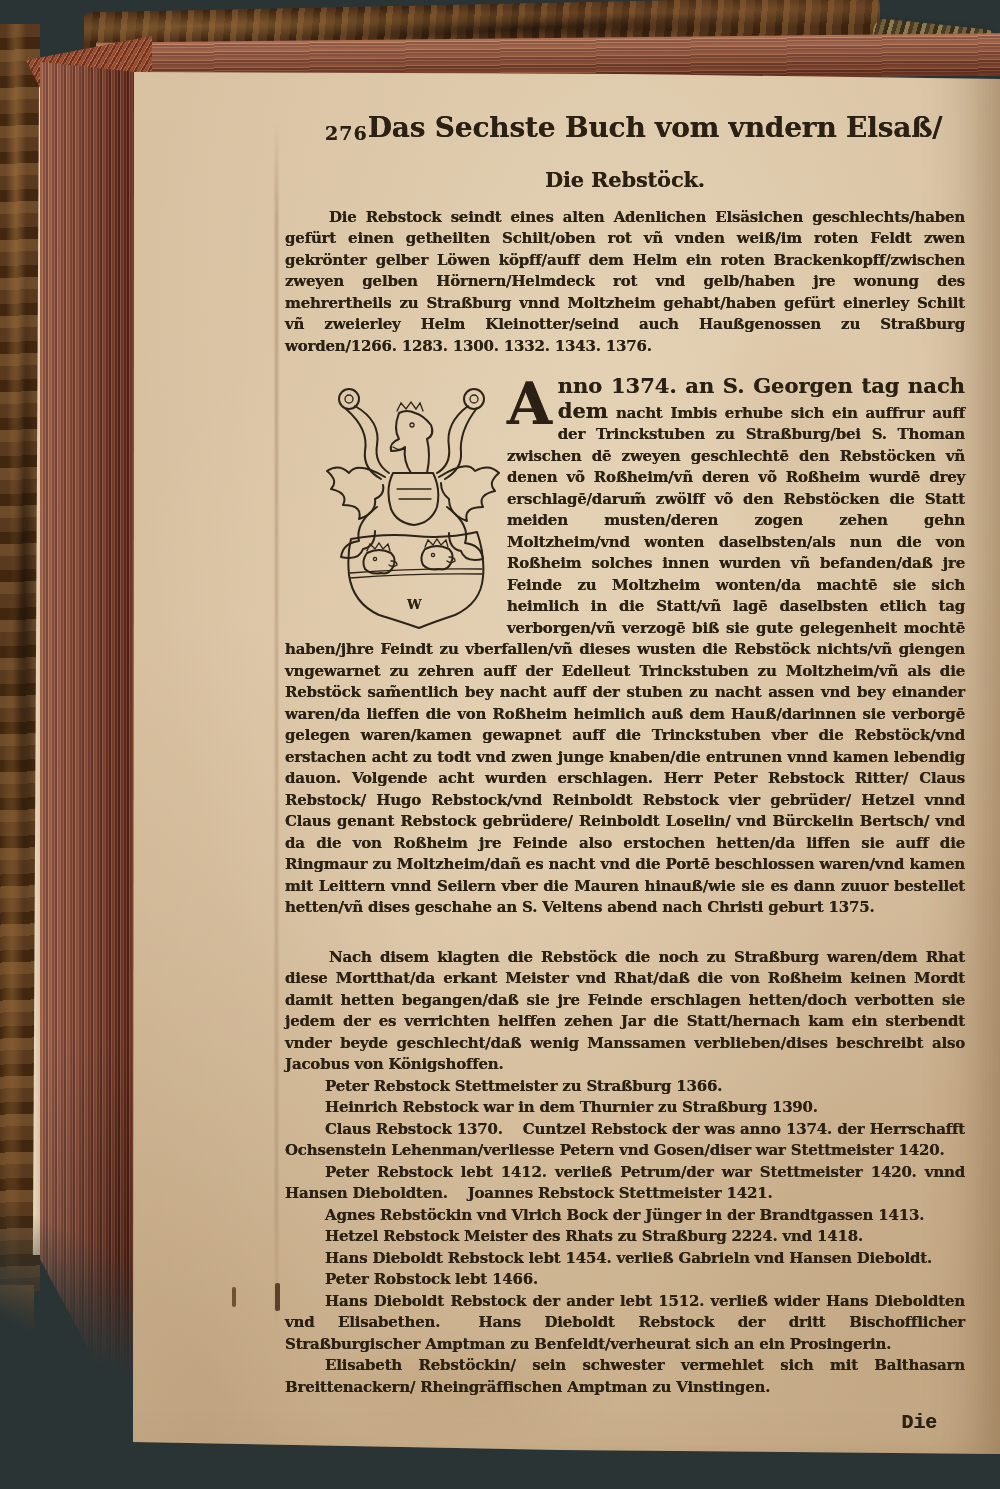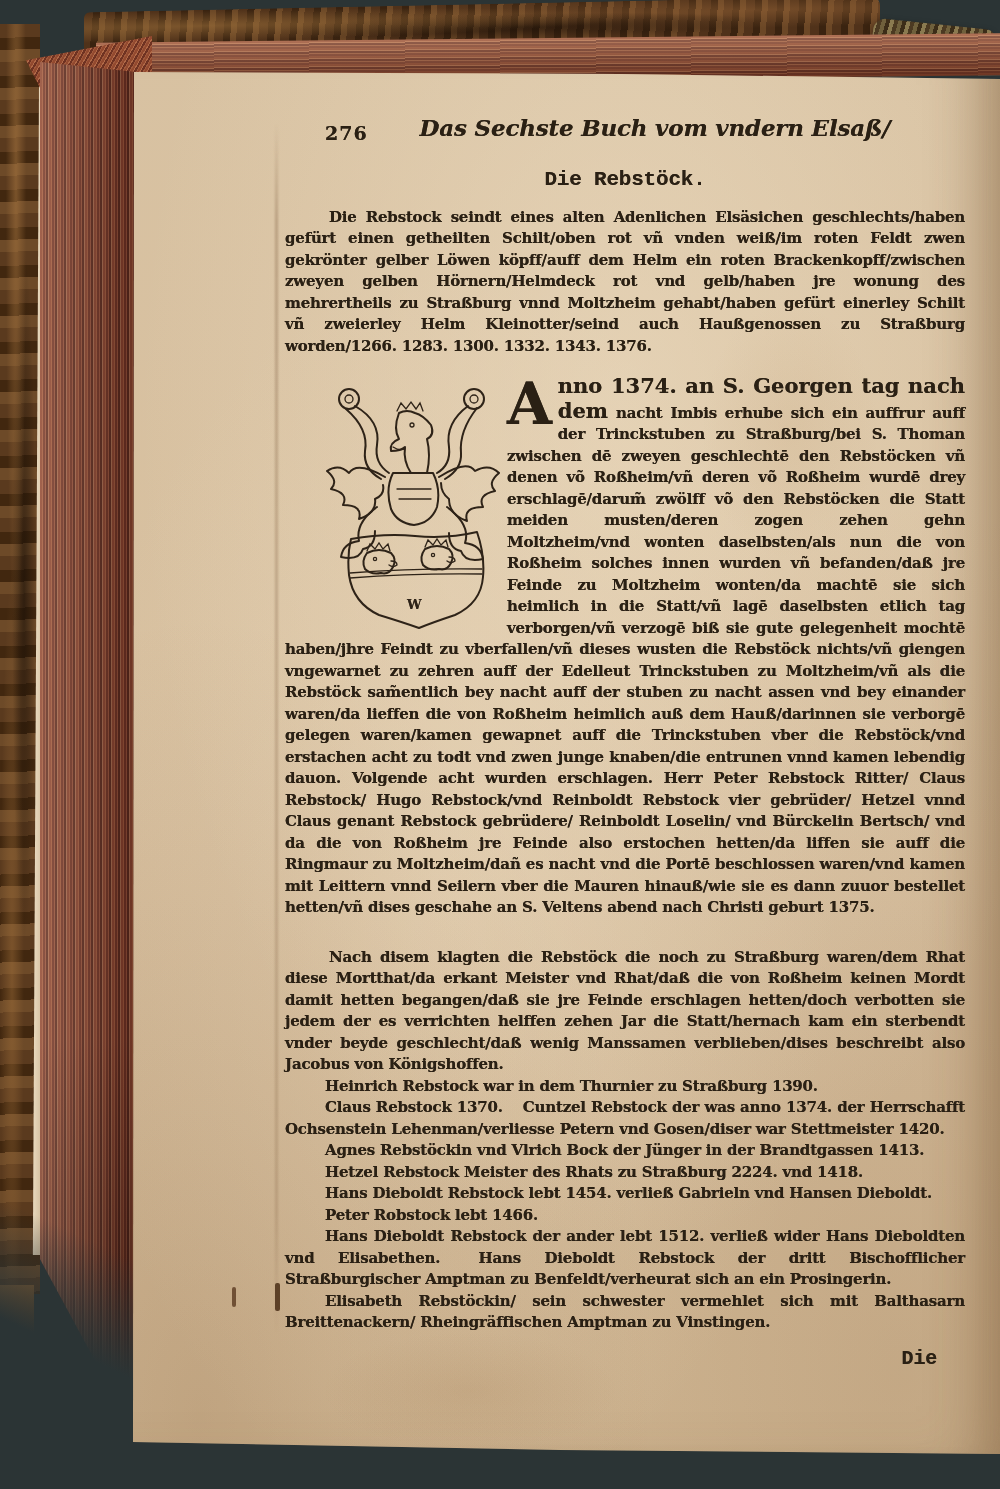--- a/index.html
+++ b/index.html
@@ -97,22 +97,22 @@
   .text-area{
     left:285px;top:116px;width:680px;
     color:#2a2014;font-weight:700;
     font-size:15px;line-height:21.5px;
     letter-spacing:-0.2px;
     text-align:justify;
     text-shadow:0 0 .4px rgba(42,32,20,.8);
   }
   .header-row{position:relative;height:46px;}
   .page-num{position:absolute;left:40px;top:6px;font-size:19px;letter-spacing:1px;}
-  .running-title{text-align:center;font-size:23px;padding-left:60px;font-style:italic;}
-  .section-title{text-align:center;font-size:21px;margin:6px 0 16px 0;font-family:Liberation Mono, monospace;}
+  .running-title{text-align:center;font-size:28px;padding-left:60px;}
+  .section-title{text-align:center;font-size:21px;margin:6px 0 16px 0;}
   p{margin:0;}
   .indent{text-indent:44px;}
   .para-gap{margin-top:28px;}
   .anno-block{margin-top:18px;}
   .woodcut-float{float:left;width:222px;height:258px;}
   .woodcut-svg{margin-left:34px;margin-top:2px;}
   .dropcap{float:left;font-size:58px;line-height:50px;padding:4px 6px 0 0;}
   .first-line{font-size:21px;letter-spacing:0;}
   .genealogy p{text-indent:40px;}
   .catchword-row{text-align:right;padding-right:28px;font-size:20px;margin-top:14px;font-family:Liberation Mono, monospace;}
@@ -193,22 +193,24 @@
           <text x="88" y="232" font-size="13" fill="#2e2318" font-family="DejaVu Serif, serif">W</text>
         </svg>
       </div>
       <p><span class="dropcap">A</span><span class="first-line">nno 1374. an S. Georgen tag nach dem</span> <span>nacht Imbis erhube sich ein auffrur auff der Trinckstuben zu Straßburg/bei S. Thoman zwischen dē zweyen geschlechtē den Rebstöcken vñ denen võ Roßheim/vñ deren võ Roßheim wurdē drey erschlagē/darum̃ zwölff võ den Rebstöcken die Statt meiden musten/deren zogen zehen gehn Moltzheim/vnd wonten daselbsten/als nun die von Roßheim solches innen wurden vñ befanden/daß jre Feinde zu Moltzheim wonten/da machtē sie sich heimlich in die Statt/vñ lagē daselbsten etlich tag verborgen/vñ verzogē biß sie gute gelegenheit mochtē haben/jhre Feindt zu vberfallen/vñ dieses wusten die Rebstöck nichts/vñ giengen vngewarnet zu zehren auff der Edelleut Trinckstuben zu Moltzheim/vñ als die Rebstöck sam̃entlich bey nacht auff der stuben zu nacht assen vnd bey einander waren/da lieffen die von Roßheim heimlich auß dem Hauß/darinnen sie verborgē gelegen waren/kamen gewapnet auff die Trinckstuben vber die Rebstöck/vnd erstachen acht zu todt vnd zwen junge knaben/die entrunen vnnd kamen lebendig dauon. Volgende acht wurden erschlagen. Herr Peter Rebstock Ritter/ Claus Rebstock/ Hugo Rebstock/vnd Reinboldt Rebstock vier gebrüder/ Hetzel vnnd Claus genant Rebstock gebrüdere/ Reinboldt Loselin/ vnd Bürckelin Bertsch/ vnd da die von Roßheim jre Feinde also erstochen hetten/da liffen sie auff die Ringmaur zu Moltzheim/dañ es nacht vnd die Portē beschlossen waren/vnd kamen mit Leittern vnnd Seilern vber die Mauren hinauß/wie sie es dann zuuor bestellet hetten/vñ dises geschahe an S. Veltens abend nach Christi geburt 1375.</span></p>
       <div class="clear"></div>
     </div>
 
     <p class="indent para-gap">Nach disem klagten die Rebstöck die noch zu Straßburg waren/dem Rhat diese Mortthat/da erkant Meister vnd Rhat/daß die von Roßheim keinen Mordt damit hetten begangen/daß sie jre Feinde erschlagen hetten/doch verbotten sie jedem der es verrichten helffen zehen Jar die Statt/hernach kam ein sterbendt vnder beyde geschlecht/daß wenig Manssamen verblieben/dises beschreibt also Jacobus von Königshoffen.</p>
 
     <div class="genealogy">
+      <p>Peter Rebstock Stettmeister zu Straßburg 1366.</p>
       <p>Heinrich Rebstock war in dem Thurnier zu Straßburg 1390.</p>
       <p>Claus Rebstock 1370.  Cuntzel Rebstock der was anno 1374. der Herrschafft Ochsenstein Lehenman/verliesse Petern vnd Gosen/diser war Stettmeister 1420.</p>
+      <p>Peter Rebstock lebt 1412. verließ Petrum/der war Stettmeister 1420. vnnd Hansen Dieboldten.  Joannes Rebstock Stettmeister 1421.</p>
       <p>Agnes Rebstöckin vnd Vlrich Bock der Jünger in der Brandtgassen 1413.</p>
       <p>Hetzel Rebstock Meister des Rhats zu Straßburg 2224. vnd 1418.</p>
       <p>Hans Dieboldt Rebstock lebt 1454. verließ Gabrieln vnd Hansen Dieboldt.</p>
       <p>Peter Robstock lebt 1466.</p>
       <p>Hans Dieboldt Rebstock der ander lebt 1512. verließ wider Hans Dieboldten vnd Elisabethen.  Hans Dieboldt Rebstock der dritt Bischofflicher Straßburgischer Amptman zu Benfeldt/verheurat sich an ein Prosingerin.</p>
       <p>Elisabeth Rebstöckin/ sein schwester vermehlet sich mit Balthasarn Breittenackern/ Rheingräffischen Amptman zu Vinstingen.</p>
     </div>
 
     <div class="catchword-row">Die</div>
   </div>

